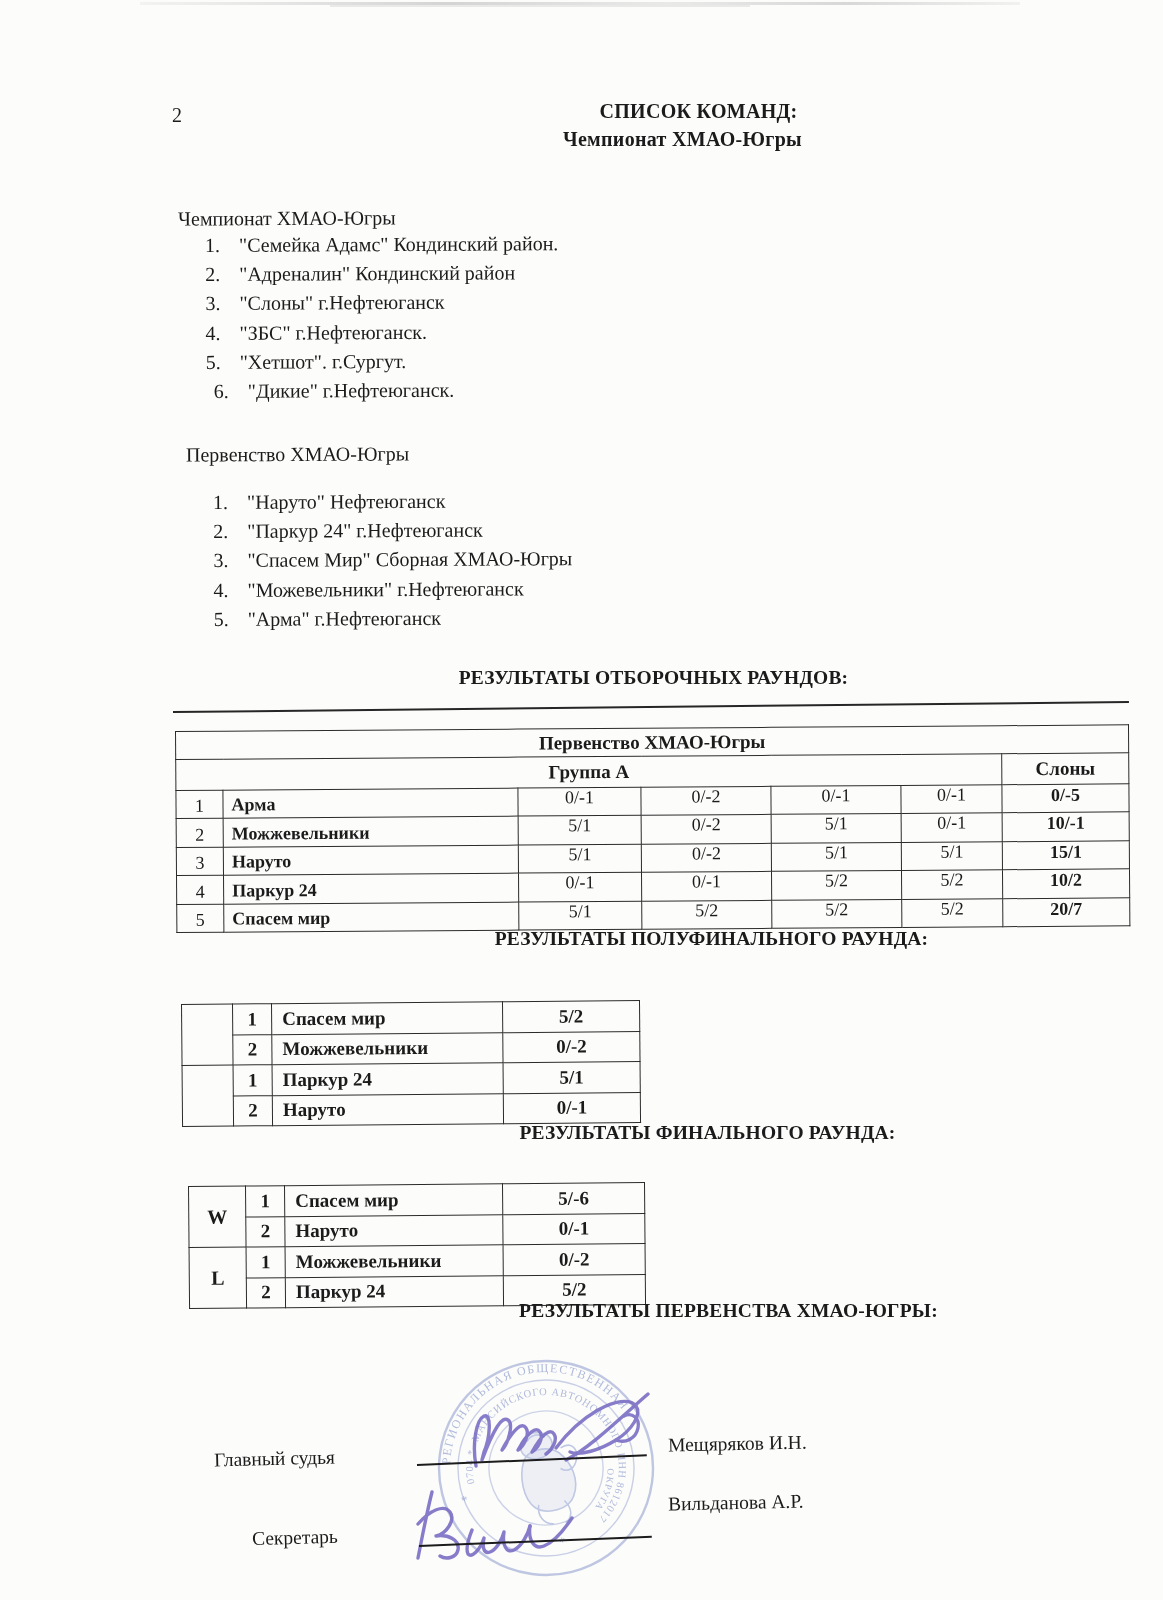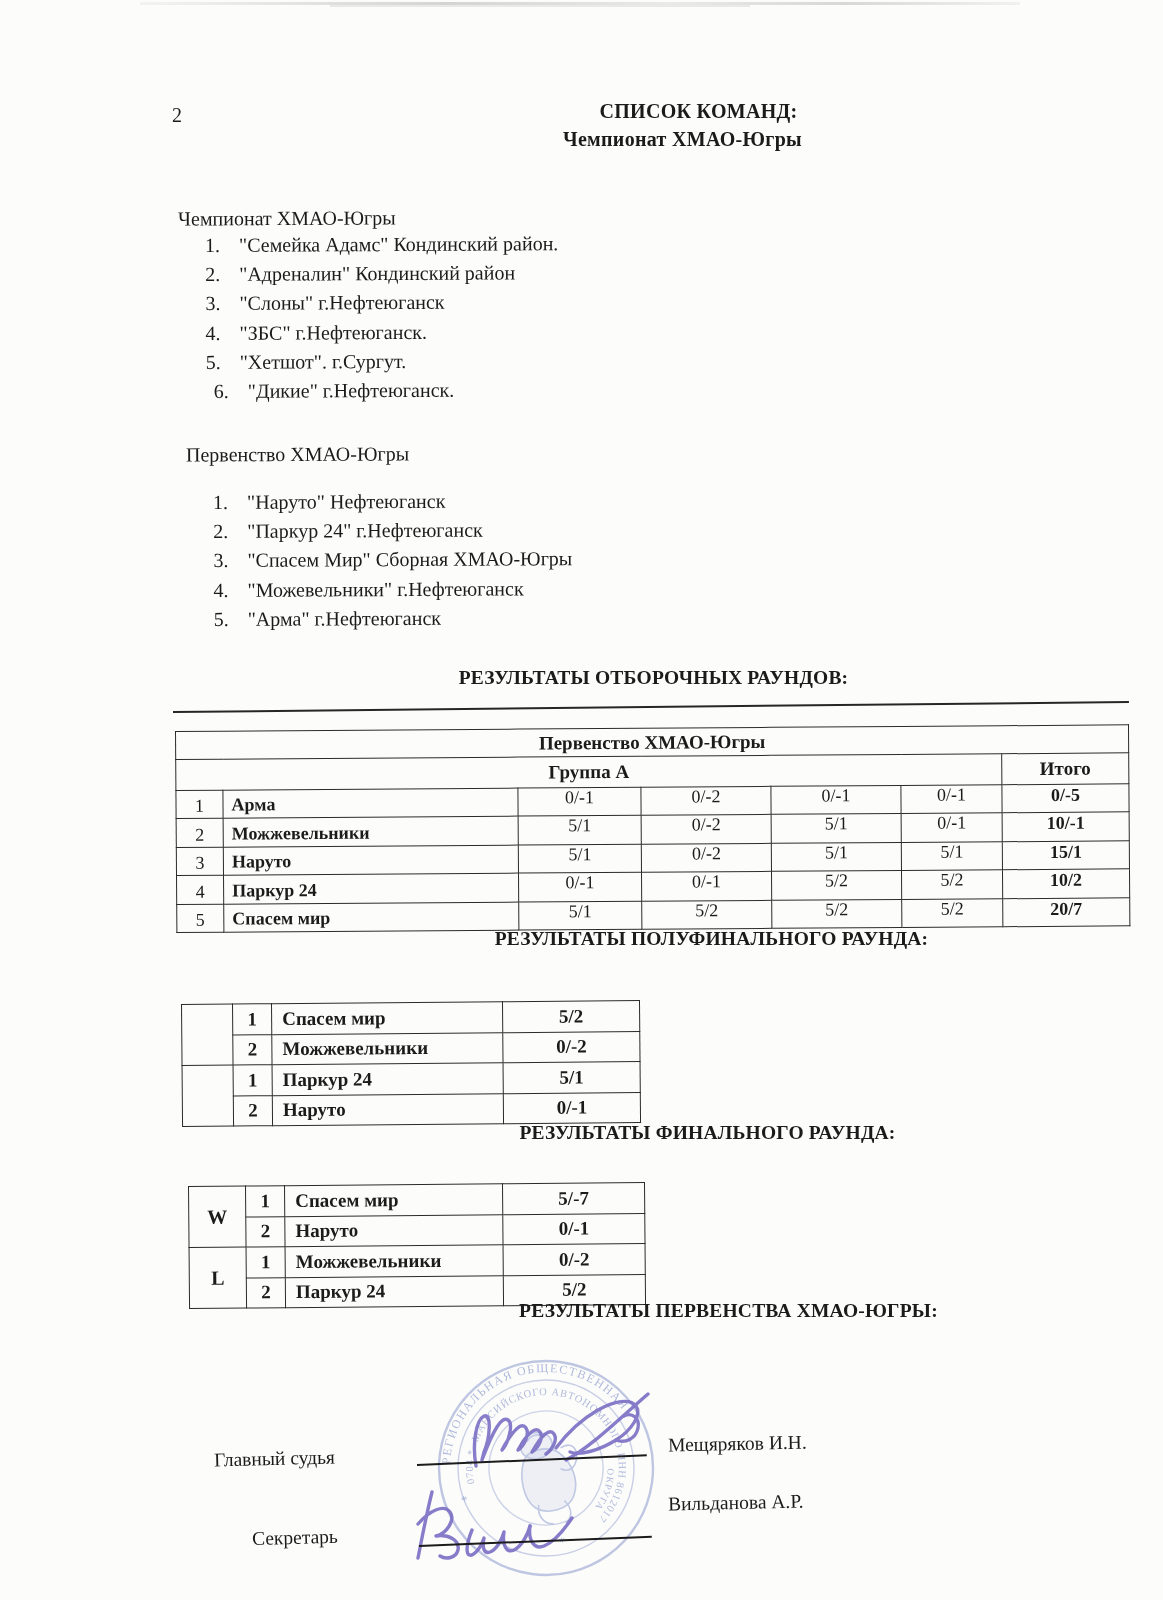--- a/index.html
+++ b/index.html
@@ -90,21 +90,21 @@
         <col style="width:130px">
         <col style="width:101px">
         <col style="width:127px">
     </colgroup>
     <tbody>
         <tr class="r-title">
           <td colspan="7">Первенство ХМАО-Югры</td>
         </tr>
     <tr class="r-group">
       <td colspan="6">Группа А</td>
-      <td>Итого</td>
+      <td>Слоны</td>
     </tr>
     <tr class="drow">
       <td class="num">1</td>
       <td class="team">Арма</td>
       <td class="val">0/-1</td>
       <td class="val">0/-2</td>
       <td class="val">0/-1</td>
       <td class="val">0/-1</td>
       <td class="tot">0/-5</td>
     </tr>
@@ -187,21 +187,21 @@
         <col style="width:57px">
         <col style="width:39px">
         <col style="width:218px">
         <col style="width:142px">
       </colgroup>
     <tbody>
         <tr>
       <td class="grp" rowspan="2">W</td>
       <td class="num">1</td>
       <td class="team">Спасем мир</td>
-      <td class="score">5/-7</td>
+      <td class="score">5/-6</td>
     </tr>
     <tr>
       <td class="num">2</td>
       <td class="team">Наруто</td>
       <td class="score">0/-1</td>
     </tr>
     <tr>
       <td class="grp" rowspan="2">L</td>
       <td class="num">1</td>
       <td class="team">Можжевельники</td>

